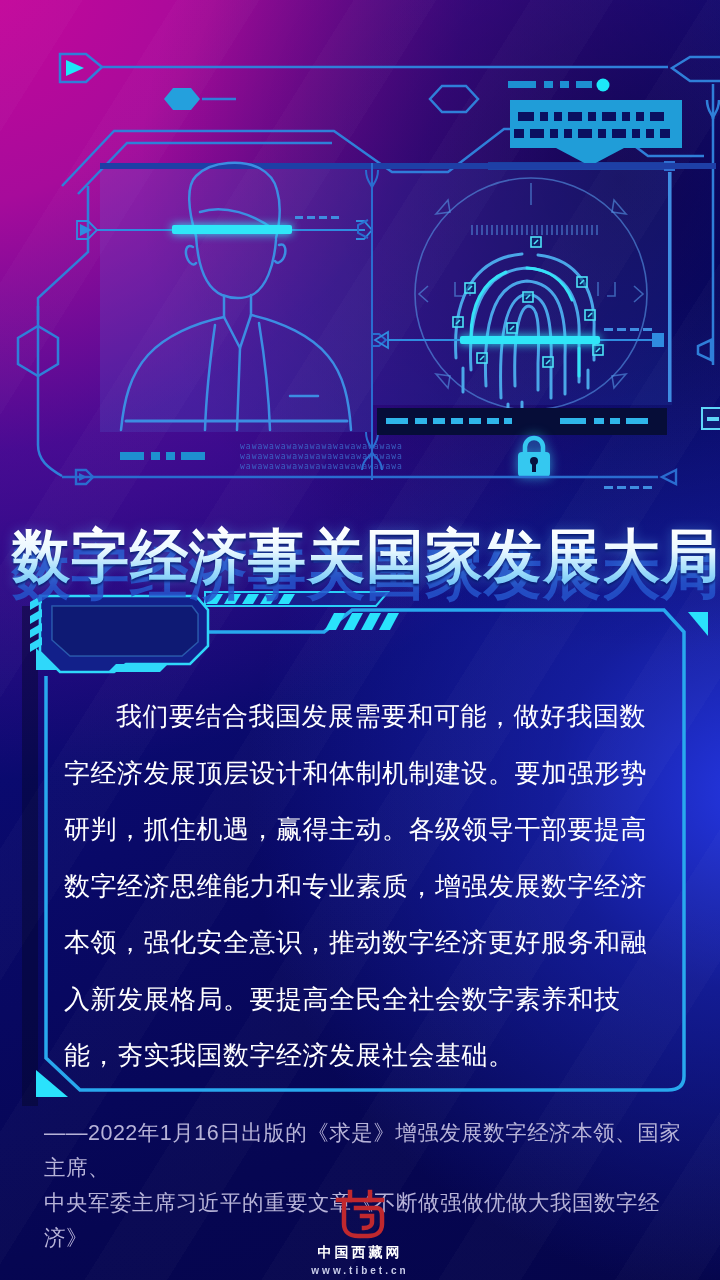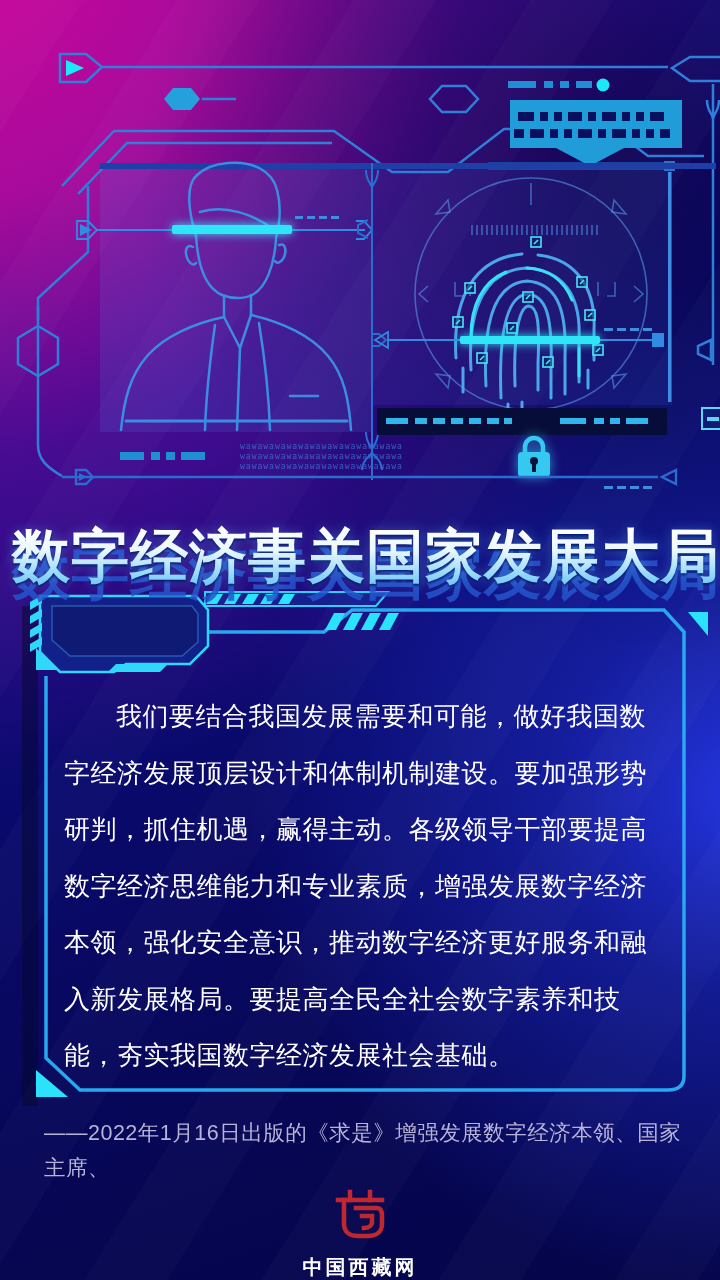--- a/index.html
+++ b/index.html
@@ -30,21 +30,21 @@
     color:#ffffff;font-size:26px;line-height:56.5px;letter-spacing:.5px;
     text-indent:2em;font-weight:500;}
 
   
   #attribution{position:absolute;left:44px;top:1116px;width:656px;
     color:#b7b3d8;font-size:21.5px;line-height:35px;letter-spacing:.5px;}
 
   
   #footer{position:absolute;left:0;top:1186px;width:720px;text-align:center;}
   #footer .logo-svg{display:block;margin:0 auto;}
-  #site-name{margin-top:12px;color:#ffffff;font-size:20px;font-weight:bold;letter-spacing:3px;}
+  #site-name{margin-top:2px;color:#ffffff;font-size:14px;font-weight:bold;letter-spacing:3px;}
   #site-url{margin-top:3px;color:#c9cde9;font-size:10px;letter-spacing:3px;font-weight:bold;}
 </style>
 </head>
 <body>
 
 <div id="poster">
   <div id="bands"></div>
 
   <svg class="layer" width="720" height="1280" viewBox="0 0 720 1280">
 
@@ -330,20 +330,21 @@
 
   <div id="title-wrap">
     <div class="title-text title-echo">数字经济事关国家发展大局</div>
     <div class="title-text title-main">数字经济事关国家发展大局</div>
   </div>
 
   <div id="body-text">我们要结合我国发展需要和可能，做好我国数字经济发展顶层设计和体制机制建设。要加强形势研判，抓住机遇，赢得主动。各级领导干部要提高数字经济思维能力和专业素质，增强发展数字经济本领，强化安全意识，推动数字经济更好服务和融入新发展格局。要提高全民全社会数字素养和技能，夯实我国数字经济发展社会基础。</div>
 
   <div id="attribution">
     <div>——2022年1月16日出版的《求是》增强发展数字经济本领、国家主席、</div>
+    <div>中央军委主席习近平的重要文章《不断做强做优做大我国数字经济》</div>
   </div>
 
   <div id="footer">
     <svg class="logo-svg" width="56" height="56" viewBox="0 0 56 56">
       <g stroke="#c0282e" stroke-width="4.5" fill="none" stroke-linecap="square">
         <path d="M6,14 H50"></path>
         <path d="M18,6 V14 M38,6 V14"></path>
         <path d="M12,14 V38 C12,46 18,50 26,50"></path>
         <path d="M24,22 H45 C49,22 50,25 50,30 V38 C50,46 44,50 36,50 H30"></path>
         <path d="M30,30 H40 V36 C40,40 36,42 32,42"></path>

